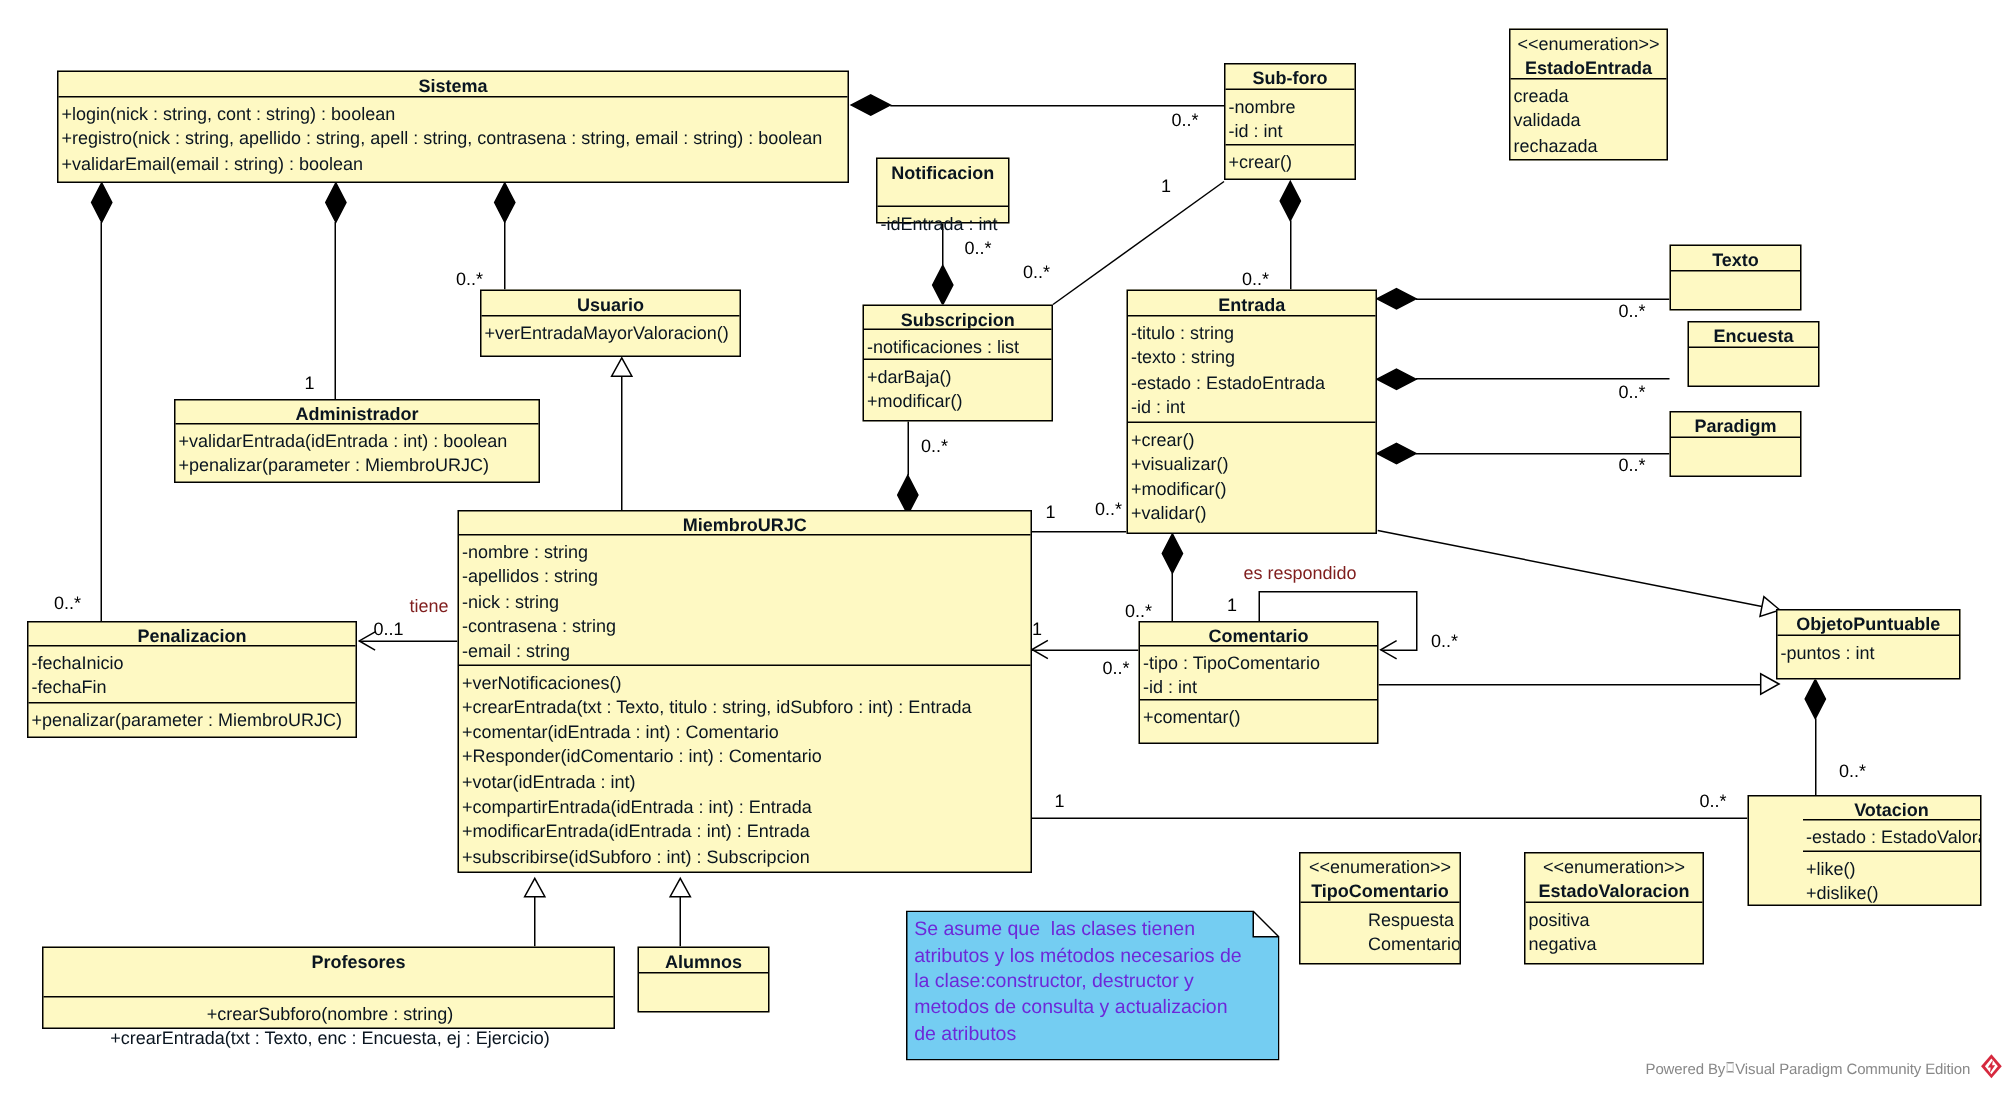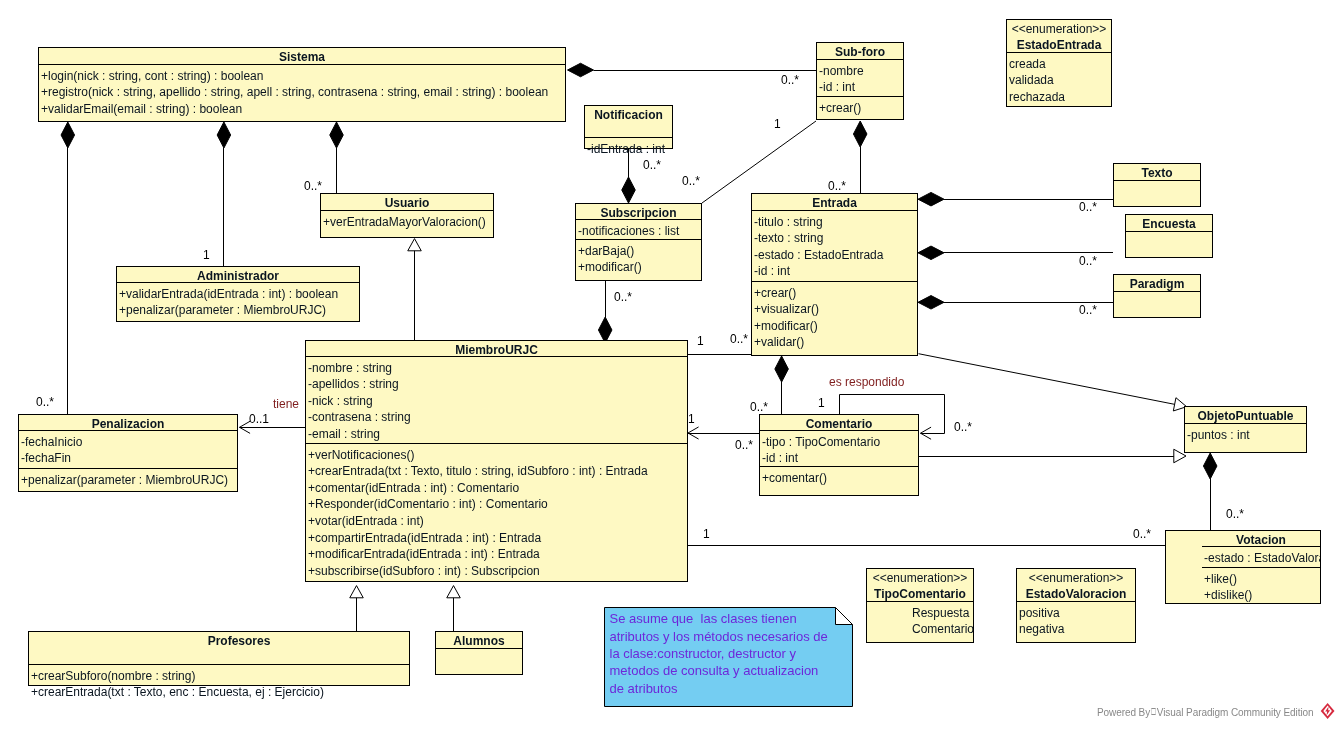--- a/index.html
+++ b/index.html
@@ -250,26 +250,26 @@
       <div class="cmp" style="height: 21px;">
         <div class="row">-estado : EstadoValoracion</div>
       </div>
       <div class="cmp last" style="height: 36px;">
         <div class="row">+like()</div>
         <div class="row">+dislike()</div>
       </div>
     </div>
     <div class="uml" style="left: 28px; top: 631px; width: 382px; height: 55px;">
       <div class="hdr" style="height: 33px; padding-left: 40px;">Profesores</div>
-      <div class="cmp last" style="height: 37px;">
+      <div class="cmp last" style="height: 37px; text-align: center;">
         <div class="row">+crearSubforo(nombre : string)</div>
         <div class="row">+crearEntrada(txt : Texto, enc : Encuesta, ej : Ejercicio)</div>
       </div>
     </div>
-    <div class="uml" style="left: 435px; top: 631px; width: 88px; height: 44px;">
+    <div class="uml" style="left: 425px; top: 631px; width: 88px; height: 44px;">
       <div class="hdr" style="height: 17px;">Alumnos</div>
       <div class="cmp last" style="height: 26px;"></div>
     </div>
     <div class="uml" style="left: 1006px; top: 19px; width: 106px; height: 88px;">
       <div class="enumhdr" style="height: 33px;">
         <span class="st">&lt;&lt;enumeration&gt;&gt;</span>
         <span class="nm">EstadoEntrada</span>
       </div>
       <div class="cmp last" style="height: 54px;">
         <div class="row">creada</div>

